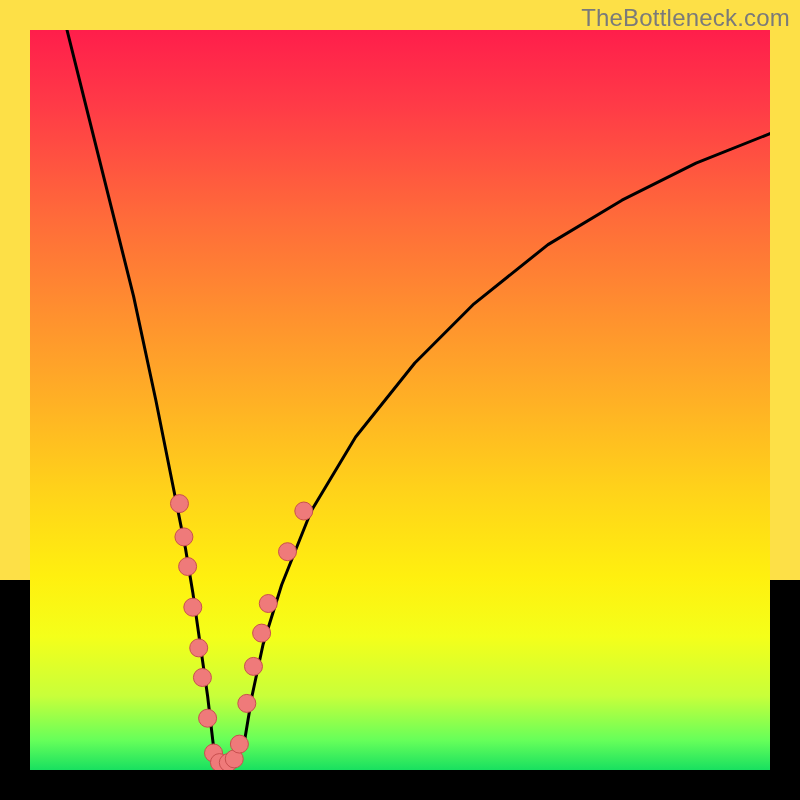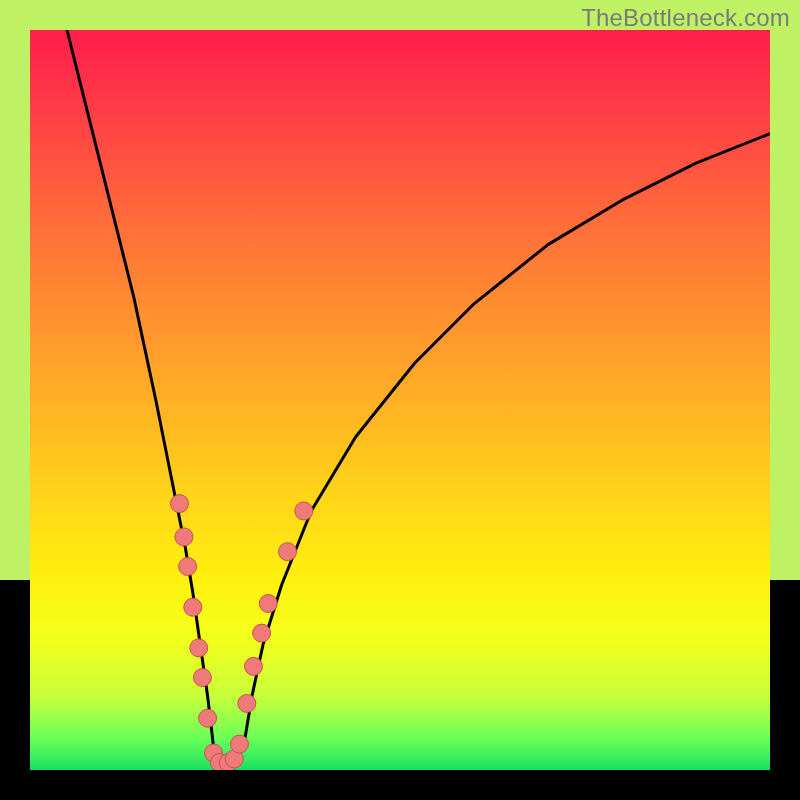--- a/index.html
+++ b/index.html
@@ -10,21 +10,21 @@
     overflow: hidden;
     background: #000;
     font-family: Arial, Helvetica, sans-serif;
   }
   .frame {
     position: absolute;
     left: 0;
     top: 0;
     width: 800px;
     height: 580px;
-    background: #bef264;
+    background: #fde047;
   }
   .plot {
     position: absolute;
     left: 30px;
     top: 30px;
     width: 740px;
     height: 740px;
     
     background: linear-gradient(
       to bottom,

